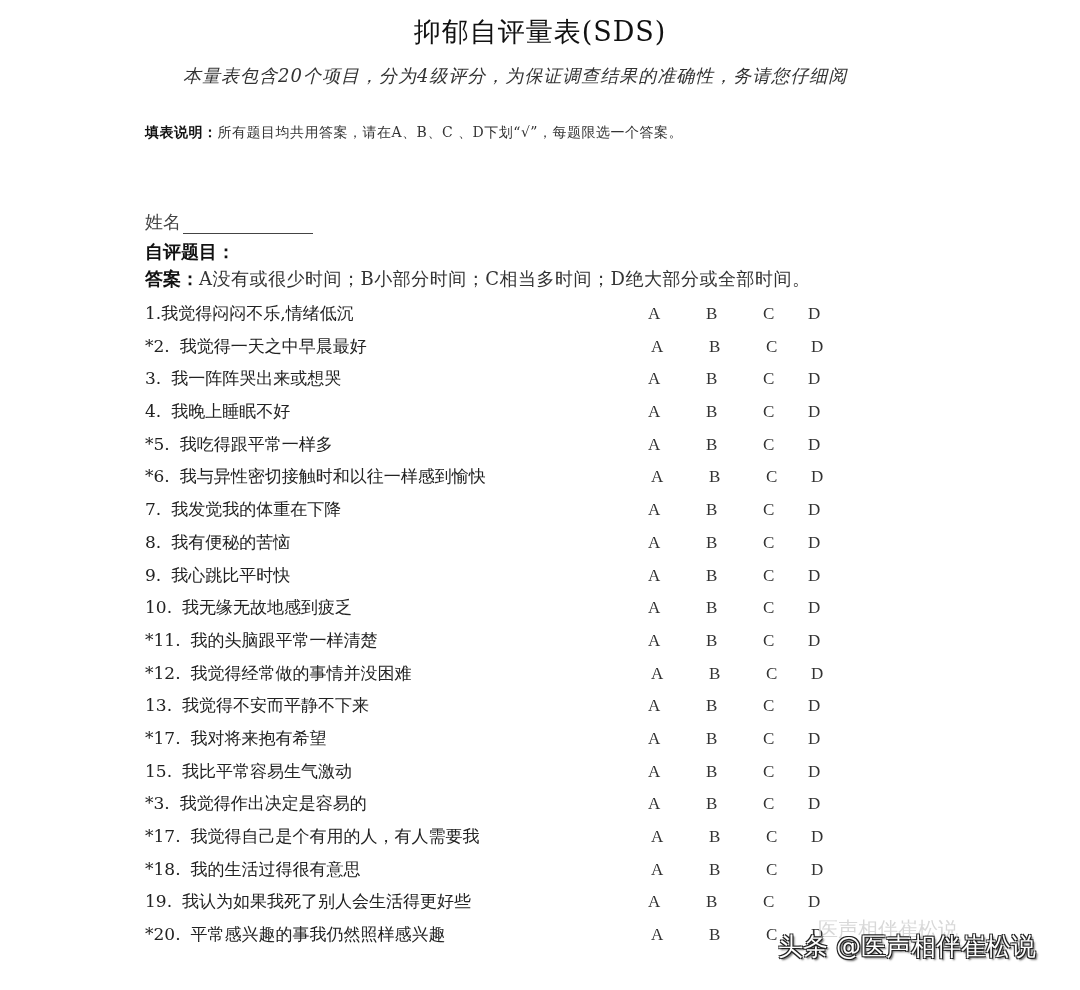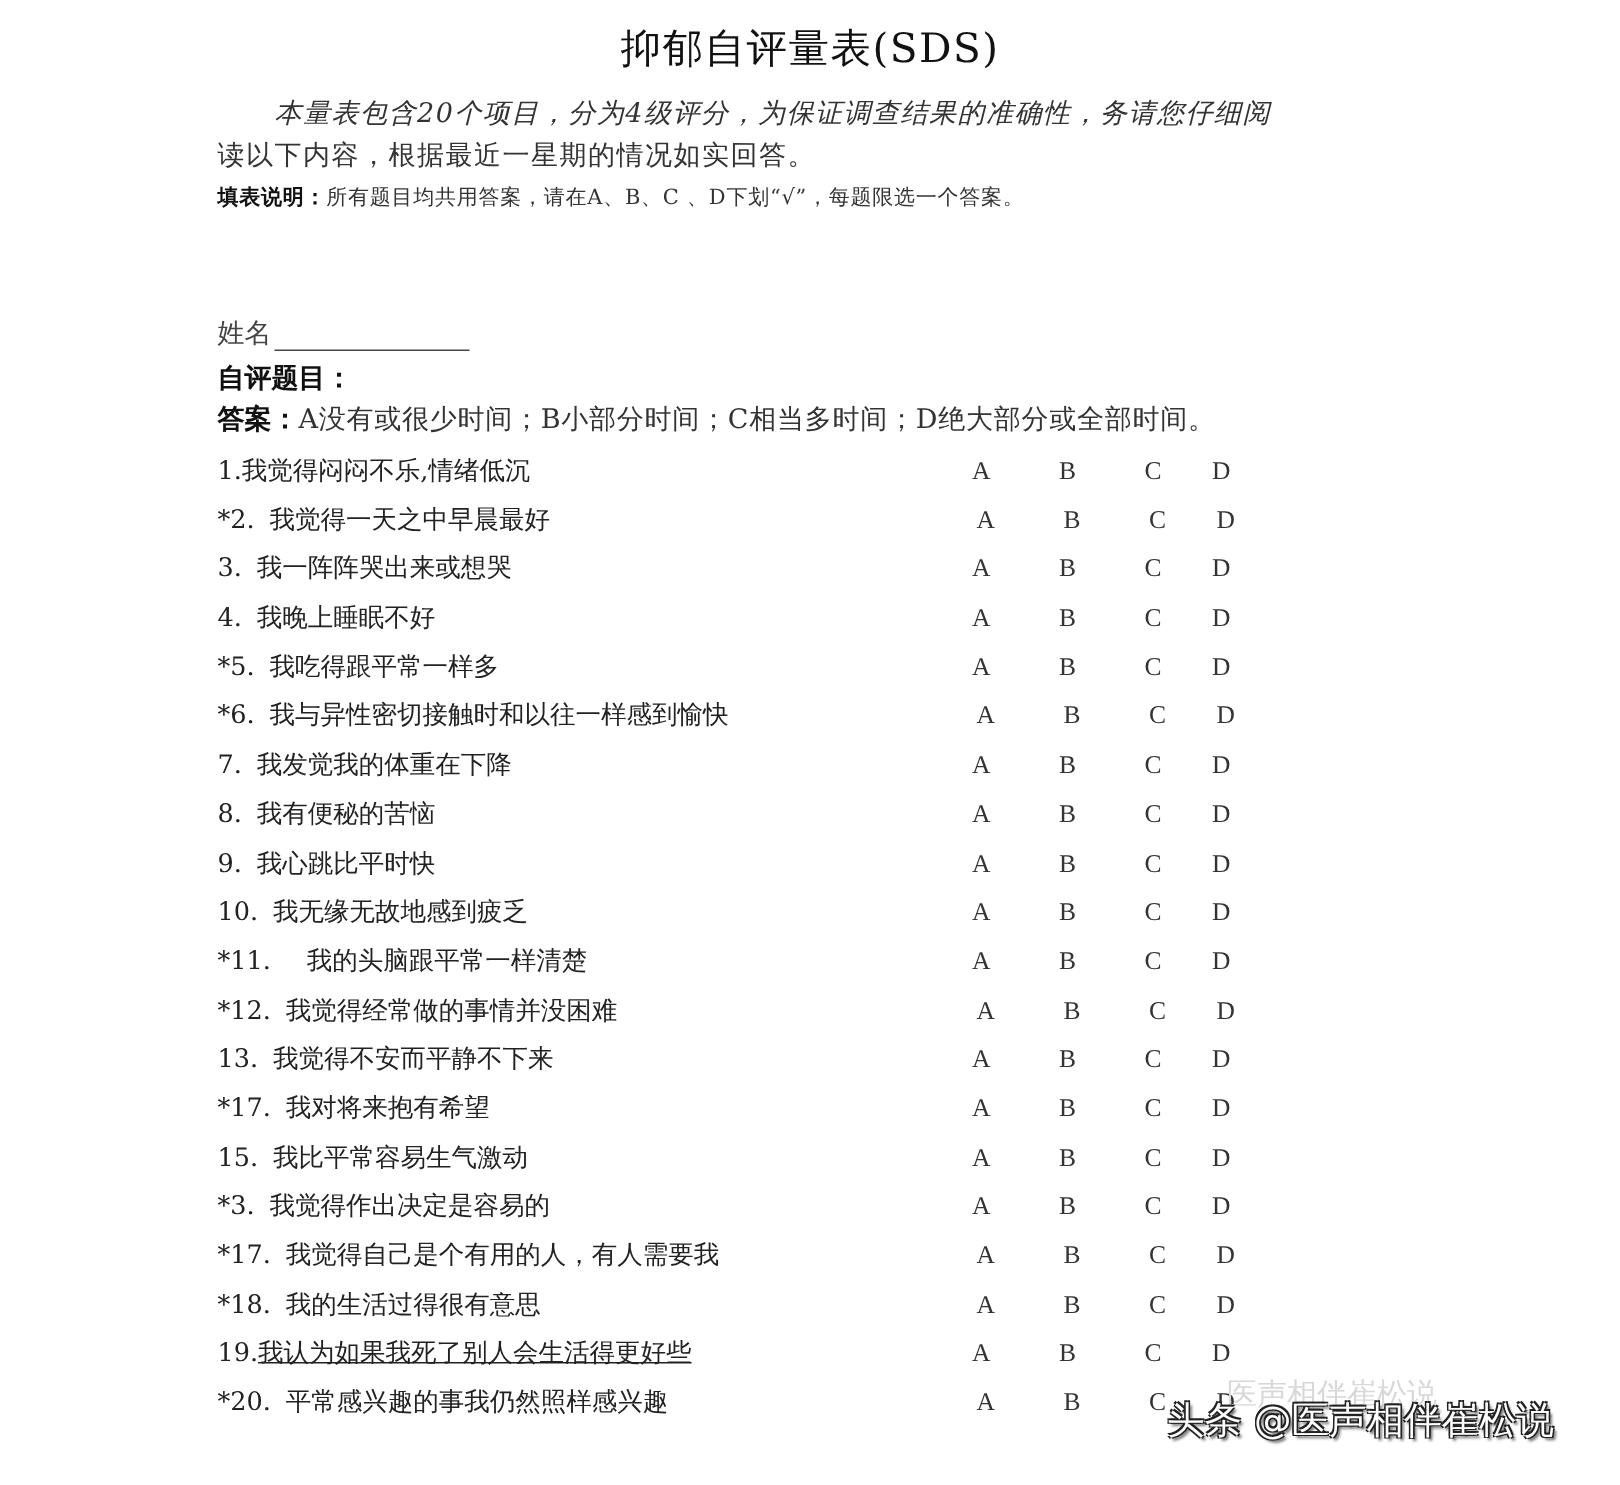--- a/index.html
+++ b/index.html
@@ -149,21 +149,20 @@
       white-space: nowrap;
     }
   </style>
 </head>
 <body>
 
 <div class="title">抑郁自评量表(SDS)</div>
 
 <div class="intro">
   <div class="p1">本量表包含20个项目，分为4级评分，为保证调查结果的准确性，务请您仔细阅</div>
-  <div>读以下内容，根据最近一星期的情况如实回答。</div>
 </div>
 
 <div class="instr">
   <span class="bold">填表说明：</span><span>所有题目均共用答案，请在A、B、C 、D下划“√”，每题限选一个答案。</span>
 </div>
 
 <div class="name-row">
   <span>姓名</span>
   <span class="name-line"></span>
 </div>
@@ -259,21 +258,21 @@
     <div class="item">
       <div class="q"><span>10.</span><span style="margin-left: 10px;">我无缘无故地感到疲乏</span></div>
       <div class="opts">
         <span style="left: 0px;">A</span>
         <span style="left: 58px;">B</span>
         <span style="left: 115px;">C</span>
         <span style="left: 160px;">D</span>
       </div>
     </div>
     <div class="item">
-      <div class="q"><span>*11.</span><span style="margin-left: 24px;">我的头脑跟平常一样清楚</span></div>
+      <div class="q"><span>*11.</span><span style="margin-left: 10px;">我的头脑跟平常一样清楚</span></div>
       <div class="opts">
         <span style="left: 0px;">A</span>
         <span style="left: 58px;">B</span>
         <span style="left: 115px;">C</span>
         <span style="left: 160px;">D</span>
       </div>
     </div>
     <div class="item">
       <div class="q"><span>*12.</span><span style="margin-left: 10px;">我觉得经常做的事情并没困难</span></div>
       <div class="opts">
@@ -331,21 +330,21 @@
     <div class="item">
       <div class="q"><span>*18.</span><span style="margin-left: 10px;">我的生活过得很有意思</span></div>
       <div class="opts">
         <span style="left: 3px;">A</span>
         <span style="left: 61px;">B</span>
         <span style="left: 118px;">C</span>
         <span style="left: 163px;">D</span>
       </div>
     </div>
     <div class="item">
-      <div class="q"><span>19.</span><span style=" text-decoration: underline;">我认为如果我死了别人会生活得更好些</span></div>
+      <div class="q"><span>19.</span><span style="margin-left: 10px;">我认为如果我死了别人会生活得更好些</span></div>
       <div class="opts">
         <span style="left: 0px;">A</span>
         <span style="left: 58px;">B</span>
         <span style="left: 115px;">C</span>
         <span style="left: 160px;">D</span>
       </div>
     </div>
     <div class="item">
       <div class="q"><span>*20.</span><span style="margin-left: 10px;">平常感兴趣的事我仍然照样感兴趣</span></div>
       <div class="opts">

